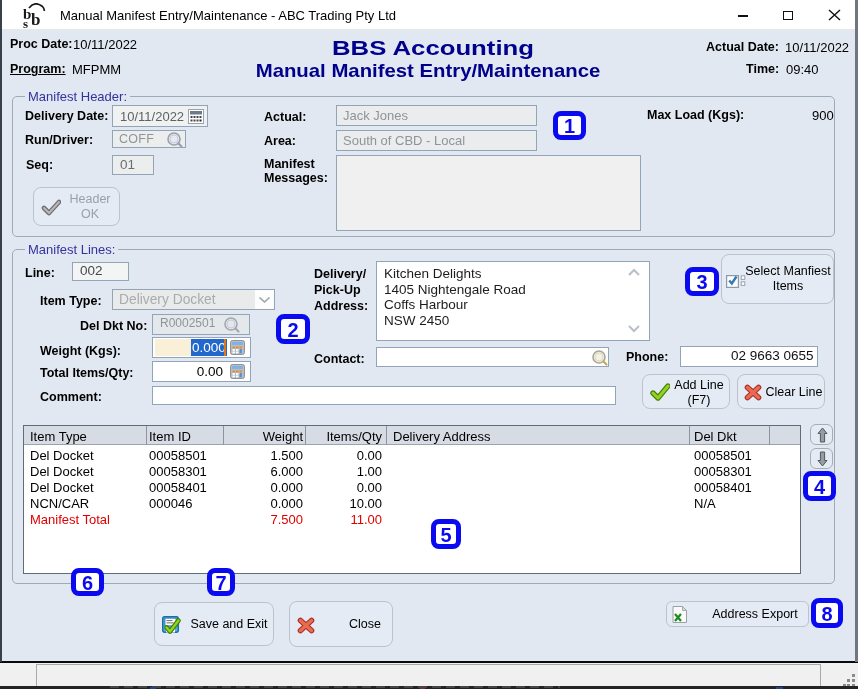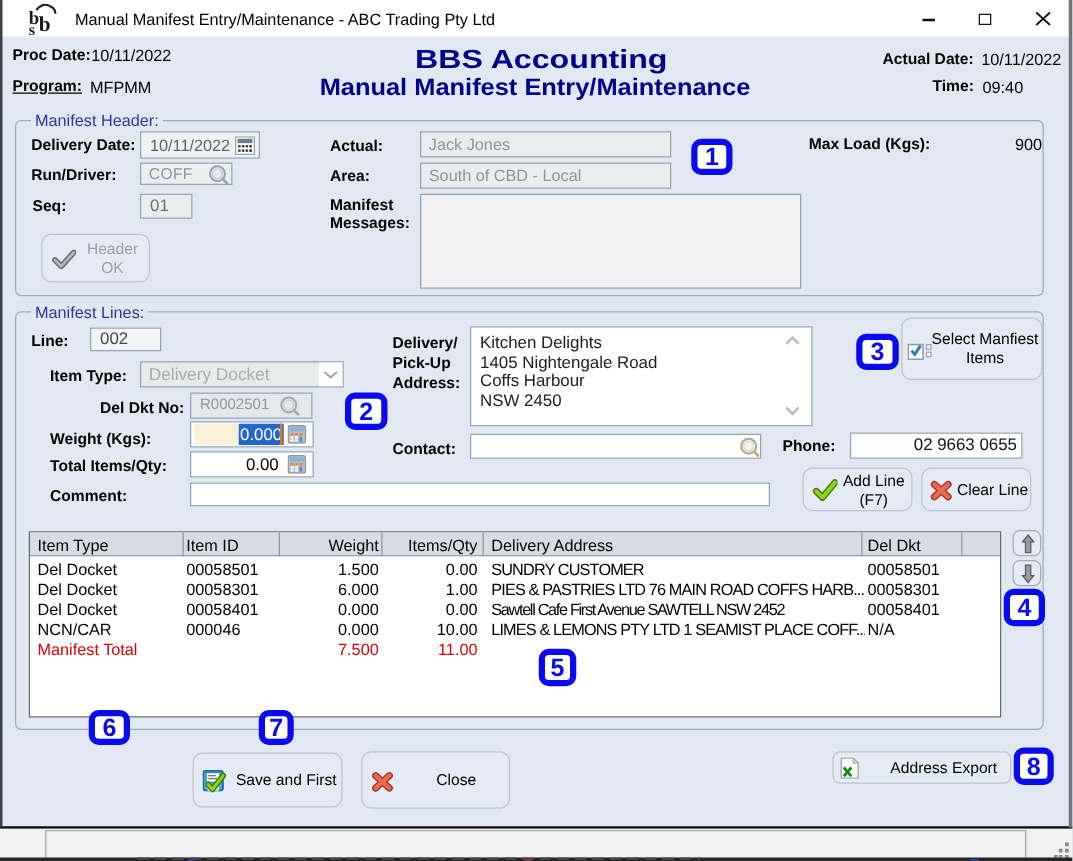--- a/index.html
+++ b/index.html
@@ -230,21 +230,20 @@
     <div class="abs" style="left:6px;top:3px;">Item Type</div>
     <div class="abs" style="left:125px;top:3px;">Item ID</div>
     <div class="abs" style="left:199px;top:3px;width:80px;text-align:right;">Weight</div>
     <div class="abs" style="left:278px;top:3px;width:80px;text-align:right;">Items/Qty</div>
     <div class="abs" style="left:369px;top:3px;">Delivery Address</div>
     <div class="abs" style="left:670px;top:3px;">Del Dkt</div>
     <div class="abs" style="left:6px;top:22px;line-height:16px;">Del Docket<br>Del Docket<br>Del Docket<br>NCN/CAR<br><span style="color:#e00000;">Manifest Total</span></div>
     <div class="abs" style="left:125px;top:22px;line-height:16px;">00058501<br>00058301<br>00058401<br>000046</div>
     <div class="abs" style="left:199px;top:22px;width:80px;text-align:right;line-height:16px;">1.500<br>6.000<br>0.000<br>0.000<br><span style="color:#e00000;">7.500</span></div>
     <div class="abs" style="left:278px;top:22px;width:80px;text-align:right;line-height:16px;">0.00<br>1.00<br>0.00<br>10.00<br><span style="color:#e00000;">11.00</span></div>
-    <div class="abs" style="left:369px;top:22px;width:299px;line-height:16px;white-space:nowrap;overflow:hidden;letter-spacing:-0.68px;">SUNDRY CUSTOMER<br>PIES &amp; PASTRIES LTD 76 MAIN ROAD COFFS HARB...<br><span style="letter-spacing:-1.05px;">Sawtell Cafe First Avenue SAWTELL NSW 2452</span><br>LIMES &amp; LEMONS PTY LTD 1 SEAMIST PLACE COFF...</div>
     <div class="abs" style="left:670px;top:22px;line-height:16px;">00058501<br>00058301<br>00058401<br>N/A</div>
   </div>
 
   <div class="btn" style="left:810px;top:424px;width:23px;height:21px;border-radius:6px;border-color:#a6adb5;">
     <svg class="abs" style="left:6px;top:2px;" width="11" height="16" viewBox="0 0 11 16">
         <path d="M5.5 1 L10 6.5 L7.6 6.5 L7.6 15 L3.4 15 L3.4 6.5 L1 6.5 Z" fill="#979ca2" stroke="#55595e" stroke-width="1"></path>
       </svg>
   </div>
   <div class="btn" style="left:810px;top:448px;width:23px;height:21px;border-radius:6px;border-color:#a6adb5;">
     <svg class="abs" style="left:6px;top:2px;" width="11" height="16" viewBox="0 0 11 16">
@@ -257,23 +256,23 @@
         <rect x="0.7" y="0.7" width="15.6" height="15.6" rx="2" fill="#58aede" stroke="#1d6ea6" stroke-width="1.5"></rect>
         <rect x="3" y="2.2" width="11" height="7.6" fill="#fff" stroke="#2878b0" stroke-width="0.8"></rect>
         <g fill="#777">
           <rect x="4.5" y="4" width="6" height="1.1"></rect>
           <rect x="4.5" y="6.3" width="7" height="1.1"></rect>
         </g>
         <rect x="4" y="12.5" width="9" height="4" fill="#fff"></rect>
         <path d="M4.5 11.5 L8 15.5 L16.5 4.5" fill="none" stroke="#3d7a08" stroke-width="4.6" stroke-linecap="round" stroke-linejoin="round"></path>
         <path d="M4.5 11.5 L8 15.5 L16.5 4.5" fill="none" stroke="#8ed61e" stroke-width="2.4" stroke-linecap="round" stroke-linejoin="round"></path>
       </svg>
-    <div class="tx" style="left:32px;top:14px;width:84px;">Save and First</div>
-  </div>
-  <div class="btn" style="left:289px;top:601px;width:119px;height:46px;">
+    <div class="tx" style="left:32px;top:14px;width:84px;">Save and Exit</div>
+  </div>
+  <div class="btn" style="left:289px;top:601px;width:104px;height:46px;">
     <svg class="abs" style="left:7px;top:15px;" width="18" height="17" viewBox="0 0 18 17">
         <path d="M3.5 3.5 L14.5 13.5 M14.5 3.5 L3.5 13.5" stroke="#a33327" stroke-width="5.6" stroke-linecap="round"></path>
         <path d="M3.5 3.5 L14.5 13.5 M14.5 3.5 L3.5 13.5" stroke="#ec6a52" stroke-width="3.4" stroke-linecap="round"></path>
       </svg>
     <div class="tx" style="left:40px;top:15px;width:70px;">Close</div>
   </div>
   <div class="btn" style="left:666px;top:601px;width:143px;height:26px;border-radius:6px;">
     <svg class="abs" style="left:5px;top:4px;" width="16" height="17" viewBox="0 0 16 17">
         <path d="M1 0.5 L10.5 0.5 L14.5 4.5 L14.5 16.5 L1 16.5 Z" fill="#fbfbfb" stroke="#9aa0a6"></path>
         <path d="M10.5 0.5 L10.5 4.5 L14.5 4.5 Z" fill="#d6dade" stroke="#9aa0a6" stroke-width="0.8"></path>

